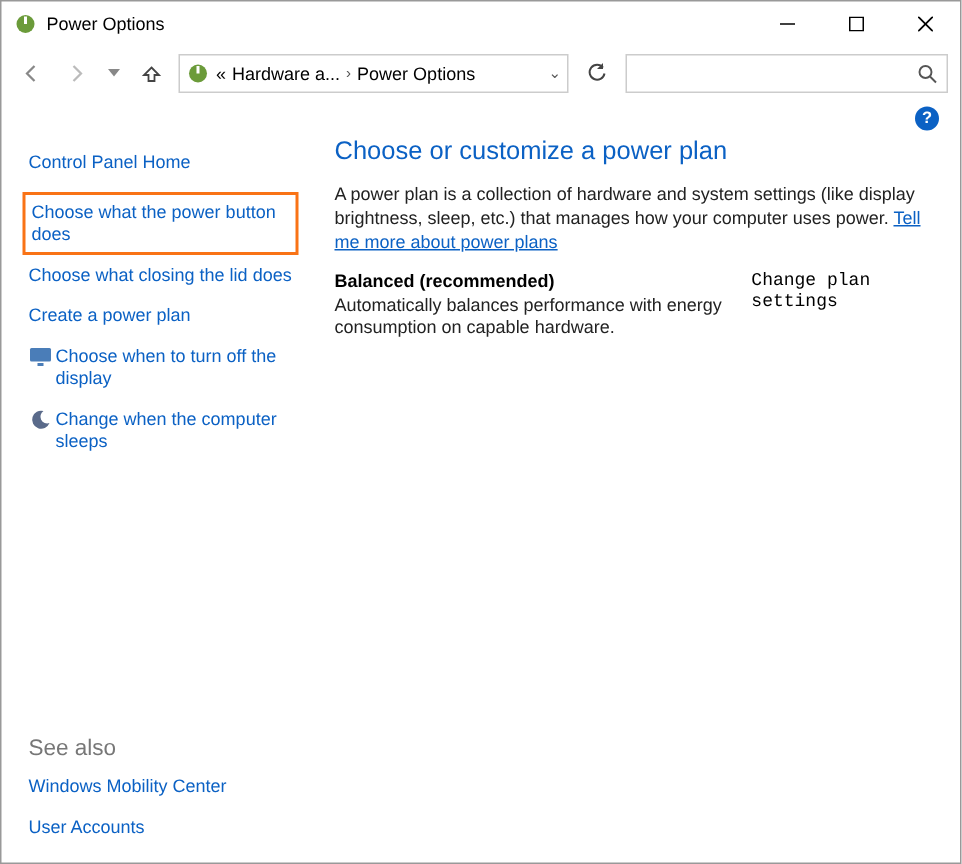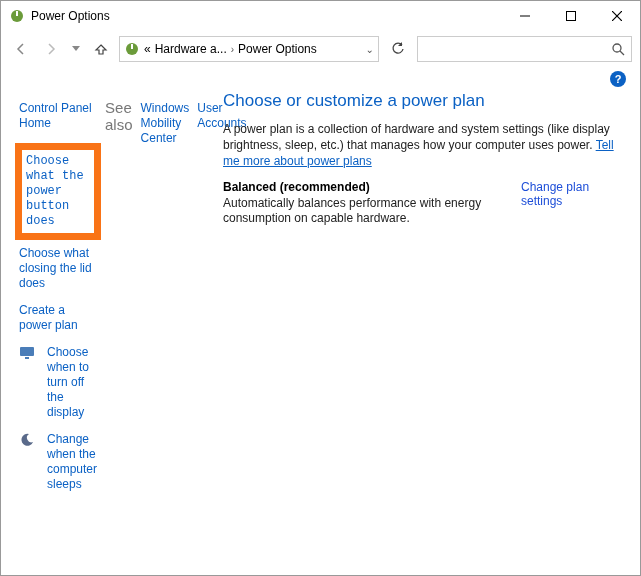--- a/index.html
+++ b/index.html
@@ -13,37 +13,37 @@
   .nav-arrow.enabled { color:#000; }
   .breadcrumb-bar { flex: 0 0 260px; height: 26px; border: 1px solid #ccc; display:flex; align-items:center; padding: 0 4px; gap:4px; }
   .breadcrumb-bar .chev { color:#555; font-size:10px; }
   .breadcrumb-bar .crumb { font-size:12px; white-space:nowrap; }
   .refresh { width:26px; height:26px; display:flex; align-items:center; justify-content:center; }
   .searchbox { flex: 1; height: 26px; border: 1px solid #ccc; display:flex; align-items:center; padding: 0 6px; }
   .searchbox input { flex:1; border:none; outline:none; font-size:12px; }
   .help-row { display:flex; justify-content:flex-end; padding: 4px 14px 0 0; }
   .help-icon { width:16px; height:16px; border-radius:50%; background:#0b61c4; color:#fff; display:flex; align-items:center; justify-content:center; font-size:11px; font-weight:bold; }
   .content { display:flex; height: calc(100% - 30px - 36px - 22px); }
-  .sidebar { width: 202px; padding: 8px 4px 8px 14px; display:flex; flex-direction:row; }
+  .sidebar { width: 202px; padding: 8px 4px 8px 14px; display:flex; flex-direction:column; }
   .sidebar .toplinks { flex:1; }
   .sidebar a.link { color:#0b61c4; text-decoration:none; display:block; padding: 6px 4px; font-size:12px; line-height:1.25; }
-  .highlight-box { border: 7px solid #f97316; padding: 4px; font-family: Liberation Mono, monospace; }
-  .iconlink { display:flex; align-items:flex-start; gap:12px; padding:6px 4px; }
+  .highlight-box { border: 2px solid #f97316; padding: 4px; }
+  .iconlink { display:flex; align-items:flex-start; gap:2px; padding:6px 4px; }
   .iconlink .ico { width:16px; height:16px; flex:0 0 16px; }
   .iconlink a { color:#0b61c4; text-decoration:none; font-size:12px; line-height:1.25; }
   .see-also { color:#777; font-size:15px; padding: 4px 4px; }
   .main { flex:1; padding: 0 14px 0 20px; }
   .main h1 { color:#0b61c4; font-weight:400; font-size:17px; margin: 4px 0 10px 0; }
   .desc { color:#222; font-size:12px; line-height:1.35; }
   .desc a { color:#0b61c4; text-decoration:underline; }
   .section-label { color:#222; font-size:12px; margin-top:18px; display:flex; align-items:center; gap:8px; }
   .section-label .line { flex:1; height:1px; background:#ccc; }
   .plan-row { display:flex; align-items:flex-start; justify-content:flex-end; margin-top:10px; }
   .plan-row .pname { font-weight:600; font-size:12px; }
-  .plan-row a { color:#1d4ed8; text-decoration:none; font-size:12px; }
+  .plan-row a { color:#000000; text-decoration:none; font-size:12px;font-family:Liberation Mono, monospace; }
   .plan-desc { font-size:12px; color:#222; margin-top:2px; max-width:320px; line-height:1.3; }
   svg { display:block; }
 </style>
 </head>
 <body>
 
 <div class="titlebar">
   <span class="icon">
     <svg viewBox="0 0 16 16">
         <circle cx="8" cy="8" r="6" fill="#6b9b3a"></circle>

